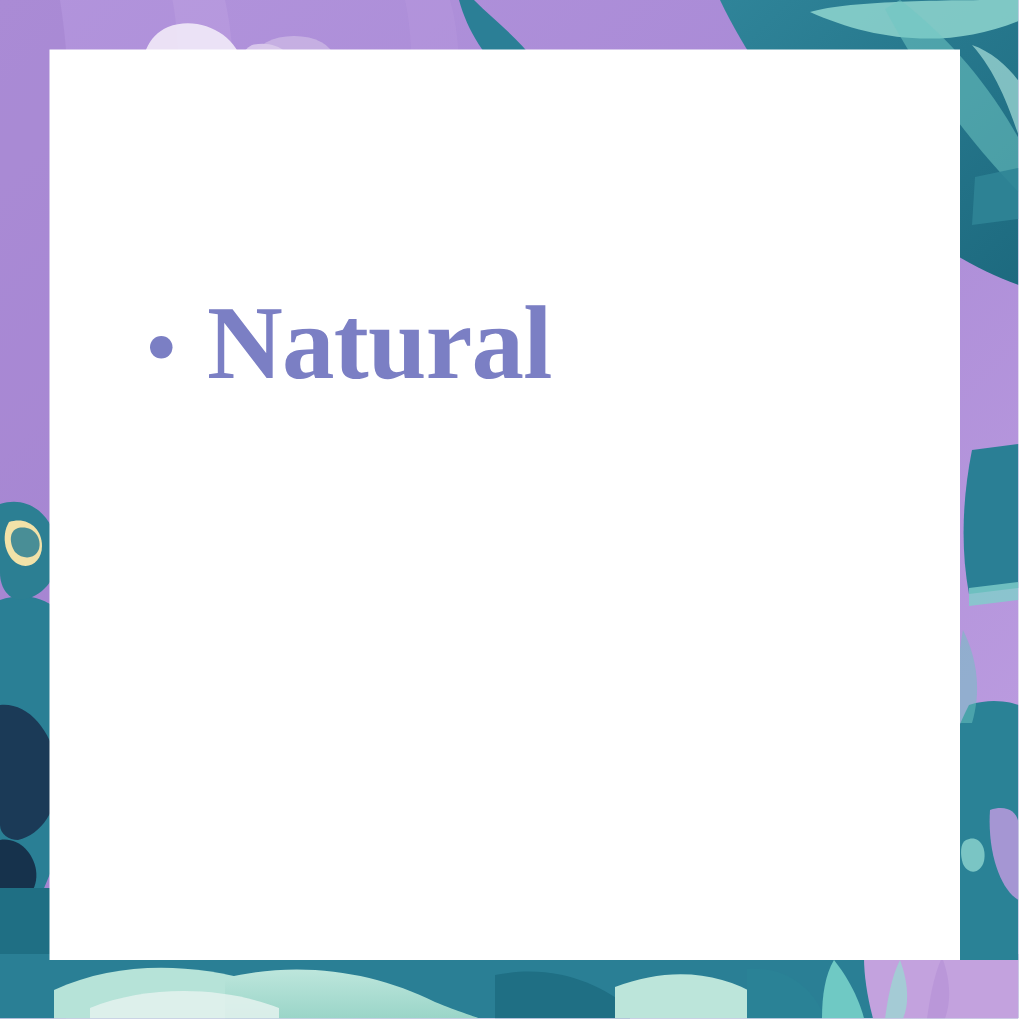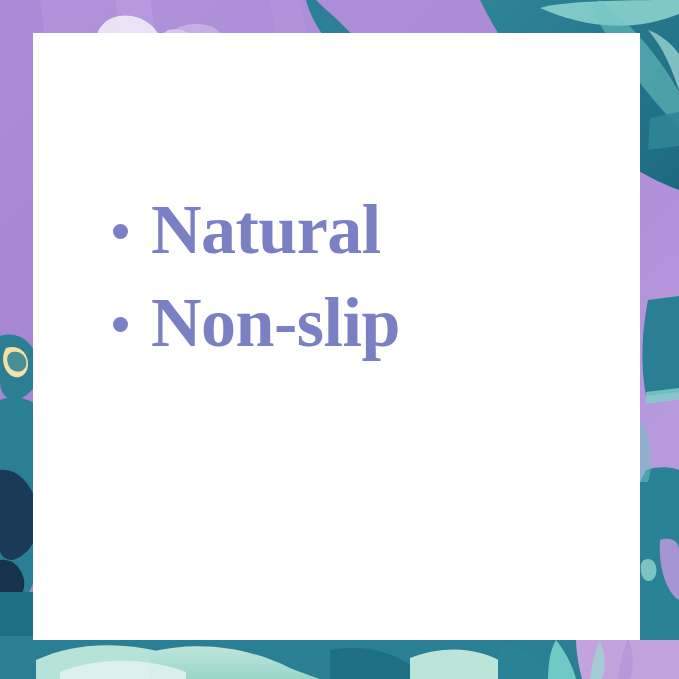--- a/index.html
+++ b/index.html
@@ -34,21 +34,21 @@
     top: 33px;
     width: 607px;
     height: 607px;
     background: #ffffff;
     box-sizing: border-box;
   }
 
   
   #feature-list {
     position: absolute;
-    left: 79px;          
+    left: 66px;          
     top: 152px;          
     width: 530px;
     margin: 0;
     padding: 0;
     list-style: none;
   }
 
   .feature-item {
     display: flex;
     align-items: center;
@@ -155,23 +155,19 @@
 
   <div id="content-card">
 
     <ul id="feature-list">
 
       <li class="feature-item">
         <span class="feature-bullet"></span>
         <span class="feature-text">Natural</span>
       </li>
 
-      <li class="feature-item">
-        <span class="feature-bullet"></span>
-        <span class="feature-text">Non-slip</span>
-      </li>
 
 
     </ul>
 
   </div>
 
 </div>
 
 </body></html>

